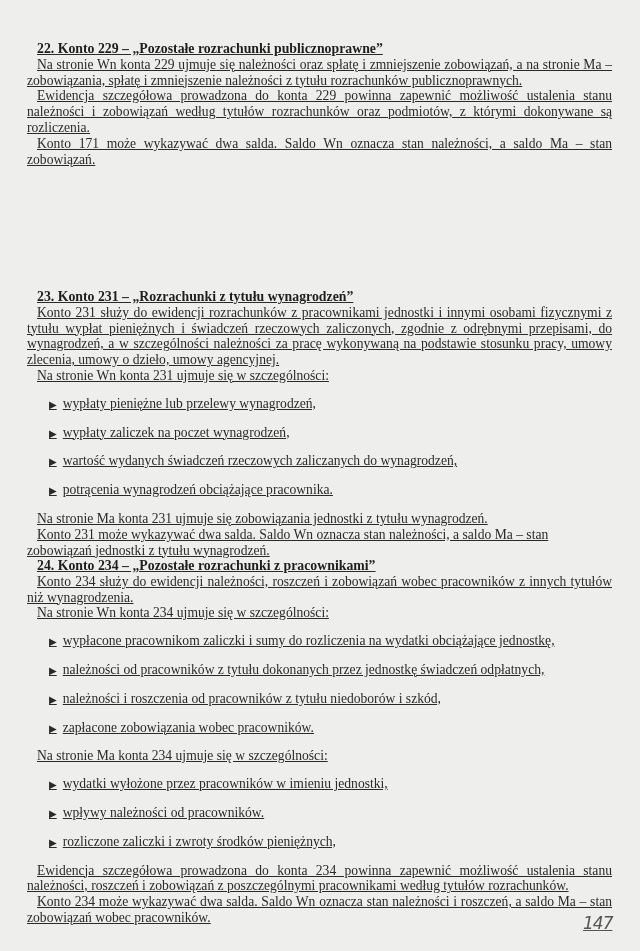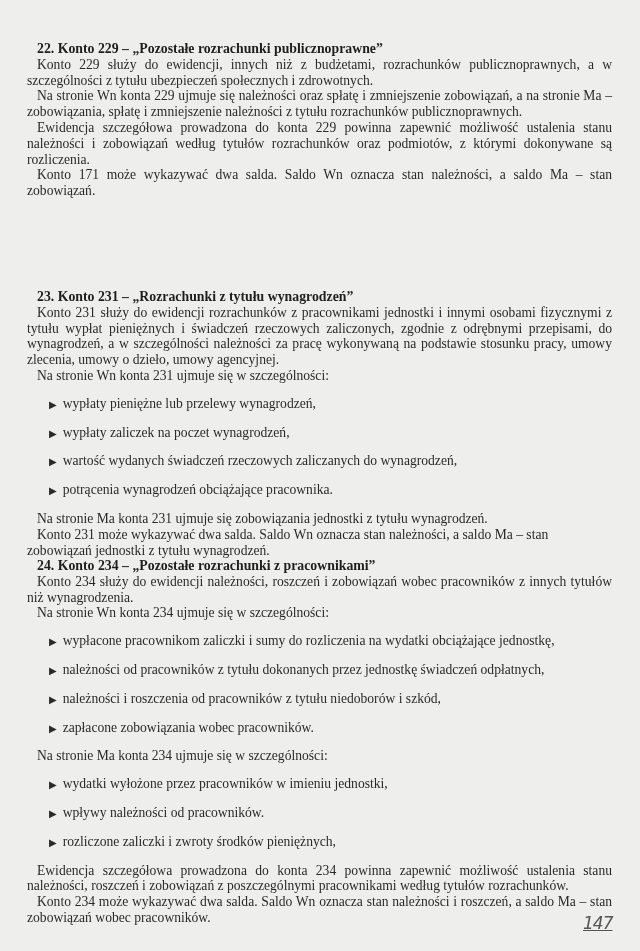--- a/index.html
+++ b/index.html
@@ -11,21 +11,21 @@
     position: relative;
     overflow: hidden;
   }
   .page {
     position: absolute;
     left: 27px; top: 41px;
     width: 585px;
     font-size: 13.6px;
     line-height: 15.8px;
   }
-  .section { margin: 0; }
+  .section { margin: 0; text-decoration: underline; }
   .heading {
     font-weight: bold;
     color: #1e1e1e;
     margin-left: 10px;
     font-size: 13.8px;
   }
   .para { text-indent: 10px; text-align: justify; margin: 0; }
   .para-left { text-indent: 10px; margin: 0; }
   .bullet { padding-left: 10px; text-indent: 0; margin: 12px; text-align: justify; }
   .bullet .tri { font-size: 10px; margin-right: 6px; color: #2a2a2a; }
@@ -42,21 +42,20 @@
     text-decoration: underline;
   }
 </style>
 </head>
 <body>
 
 <div class="page">
 
   <div class="section sec1">
     <div class="heading">22. Konto 229 – „Pozostałe rozrachunki publicznoprawne”</div>
-    <p class="para">Konto 229 służy do ewidencji, innych niż z budżetami, rozrachunków publicznoprawnych, a w szczególności z tytułu ubezpieczeń społecznych i zdrowotnych.</p>
     <p class="para">Na stronie Wn konta 229 ujmuje się należności oraz spłatę i zmniejszenie zobowiązań, a na stronie Ma – zobowiązania, spłatę i zmniejszenie należności z tytułu rozrachunków publicznoprawnych.</p>
     <p class="para">Ewidencja szczegółowa prowadzona do konta 229 powinna zapewnić możliwość ustalenia stanu należności  i zobowiązań według tytułów rozrachunków oraz podmiotów, z którymi dokonywane są rozliczenia.</p>
     <p class="para">Konto 171 może wykazywać dwa salda. Saldo Wn oznacza stan należności, a saldo Ma – stan zobowiązań.</p>
   </div>
 
   <div class="section sec2">
     <div class="heading">23. Konto 231 – „Rozrachunki z tytułu wynagrodzeń”</div>
     <p class="para">Konto 231 służy do ewidencji rozrachunków z pracownikami jednostki i innymi osobami fizycznymi z tytułu wypłat pieniężnych i świadczeń rzeczowych zaliczonych, zgodnie z odrębnymi przepisami, do wynagrodzeń, a w szczególności należności za pracę wykonywaną na podstawie stosunku pracy, umowy zlecenia, umowy o dzieło, umowy agencyjnej.</p>
     <p class="para-left">Na stronie Wn konta 231 ujmuje się w szczególności:</p>
     <p class="bullet"><span class="tri">▶</span><span>wypłaty pieniężne lub przelewy wynagrodzeń,</span></p>

